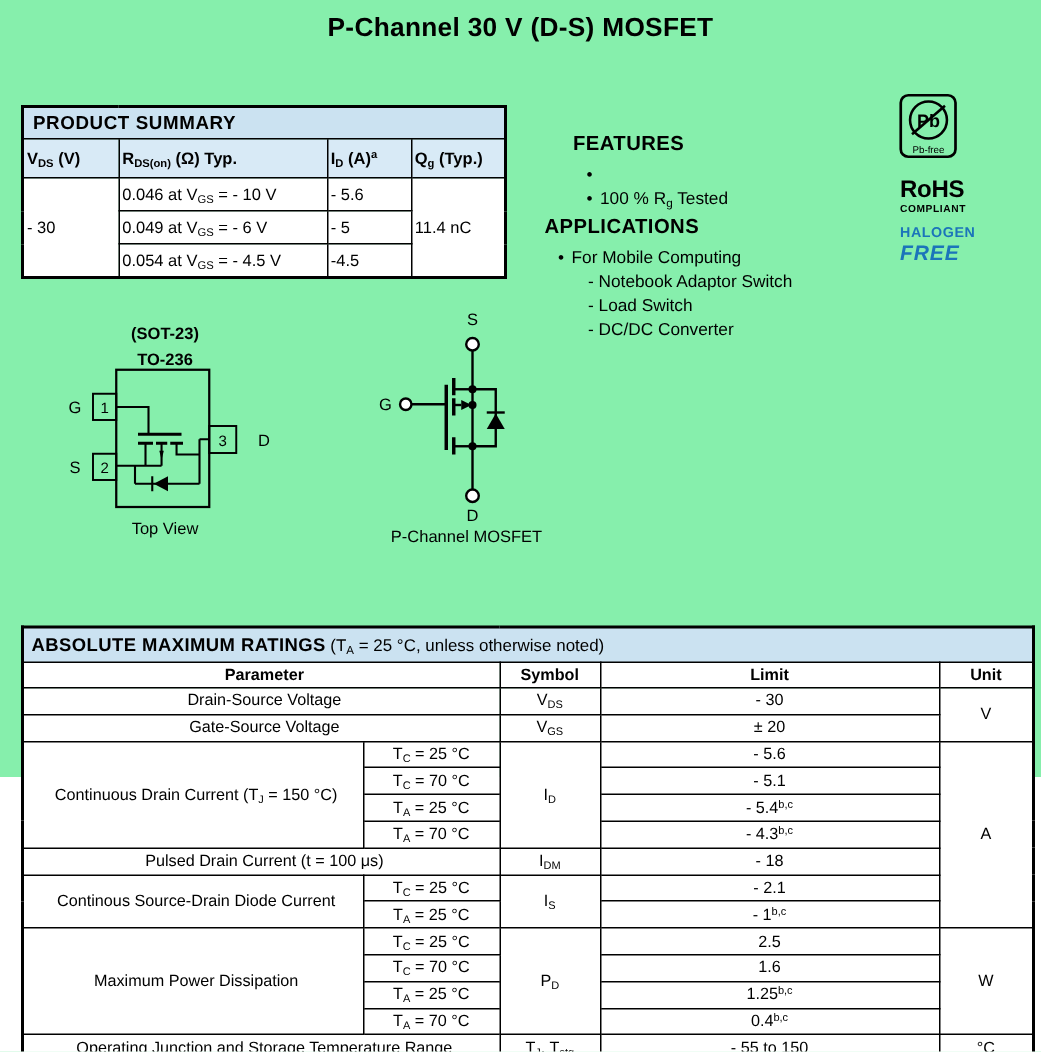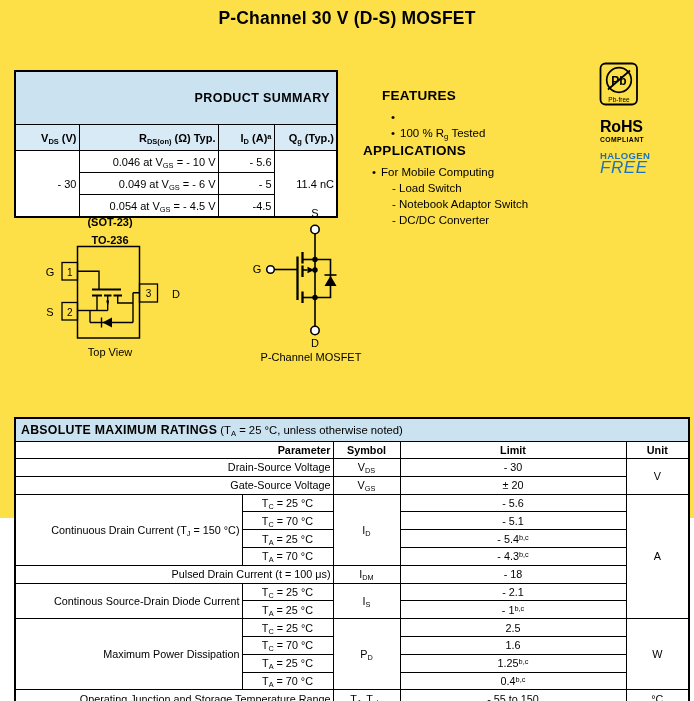--- a/index.html
+++ b/index.html
@@ -1,61 +1,61 @@
 <!DOCTYPE html>
 <html style="--title-bg: #cbe2f1; --subhead-bg: #d8eaf6; --halogen-blue: #1b74ba;"><head>
 <meta charset="utf-8">
 <style>
   html,body { margin:0; padding:0; background:#fff; }
   body { width:694px; height:701px; overflow:hidden;
          font-family:"Liberation Sans","DejaVu Sans",sans-serif; color:#000; }
-  .page { position:relative; width:694px; height:518px; background:#fde047; }
+  .page { position:relative; width:694px; height:518px; background:#86efac; }
 
   .page-title { position:absolute; top:8px; left:0; width:100%; margin:0;
                 text-align:center; font-size:17.5px; font-weight:bold; letter-spacing:.2px; }
 
   sub { font-size:.68em; vertical-align:-0.28em; line-height:0; }
   sup { font-size:.68em; vertical-align:0.45em; line-height:0; }
 
   
   table { border-collapse:collapse; table-layout:fixed; }
   .ps { position:absolute; left:14px; top:70px; border:2px solid #000; }
-  .ps td { border:1px solid #000; background:#fff; text-align:right;
+  .ps td { border:1px solid #000; background:#fff; text-align:left;
            font-size:11px; height:21px; padding:0 2px; vertical-align:middle; }
   .ps .ps-title { background:var(--title-bg,#cbe2f1); font-weight:bold; font-size:12.5px;
-                  letter-spacing:.4px; text-align:right; padding:18px 6px; height:16px; }
+                  letter-spacing:.4px; text-align:left; padding:2px 6px; height:16px; }
   .ps .ps-head td { background:var(--subhead-bg,#d8eaf6); font-weight:bold; height:25px; }
 
   
   .amr { position:absolute; left:14px; top:417px; border:2px solid #000; }
   .amr td { border:1px solid #000; background:#fff; text-align:center;
             font-size:10.8px; height:16.8px; padding:0 2px; vertical-align:middle; }
   .amr .amr-title td { background:var(--title-bg,#cbe2f1); text-align:left;
                        height:20px; padding:1px 5px; }
   .amr .amr-title .t-main { font-weight:bold; font-size:12.3px; letter-spacing:.3px; }
   .amr .amr-title .t-note { font-size:11.3px; }
   .amr .amr-head td { font-weight:bold; height:16px; }
-  .amr td.param { text-align:right; padding-left:6px; }
+  .amr td.param { text-align:center; padding-left:6px; }
 
   
   .features { position:absolute; left:382px; top:60px;margin-top:28px; }
   .apps     { position:absolute; left:363px; top:143px; }
   .sec-h { font-weight:bold; font-size:13.5px; letter-spacing:.3px; margin:0 0 6px 0; }
   .b-line { font-size:11.5px; line-height:16px; display:flex; }
   .b-dot  { width:14px; text-align:center; margin-left:4px; flex:0 0 auto; }
   .sub-line { font-size:11.5px; line-height:16px; margin-left:29px; }
 
   
   .pb-badge { position:absolute; left:599px; top:62px; }
   .rohs-block { position:absolute; left:600px; top:118px; }
   .rohs { font-weight:bold; font-size:16px; line-height:17px; letter-spacing:-.2px; }
   .compliant { font-weight:bold; font-size:6.8px; letter-spacing:.4px; margin-top:1px; }
   .halogen { font-weight:bold; font-size:9.5px; letter-spacing:.4px; margin-top:7px;
              color:var(--halogen-blue,#1b74ba); }
-  .free { font-weight:normal; font-style:italic; font-size:17px; letter-spacing:.6px;
+  .free { font-weight:bold; font-style:italic; font-size:14px; letter-spacing:.6px;
           line-height:14px; color:var(--halogen-blue,#1b74ba); }
 
   
   .pkg-svg { position:absolute; left:30px; top:210px; }
   .sch-svg { position:absolute; left:240px; top:200px; }
   svg text { font-family:"Liberation Sans","DejaVu Sans",sans-serif; fill:#000; }
 </style>
 </head>
 <body>
 
@@ -107,22 +107,22 @@
       <span><span>100 % R</span><sub>g</sub><span> Tested</span></span>
     </div>
   </div>
 
   <div class="apps">
     <div class="sec-h">APPLICATIONS</div>
     <div class="b-line">
       <span class="b-dot">•</span>
       <span>For Mobile Computing</span>
     </div>
+    <div class="sub-line">- Notebook Adaptor Switch</div>
     <div class="sub-line">- Load Switch</div>
-    <div class="sub-line">- Notebook Adaptor Switch</div>
     <div class="sub-line">- DC/DC Converter</div>
   </div>
 
   <svg class="pb-badge" width="40" height="44" viewBox="0 0 40 44">
     <rect x="1.5" y="1.5" width="36.5" height="41" rx="5" fill="none" stroke="#000" stroke-width="1.8"></rect>
     <circle cx="20" cy="18" r="12.3" fill="none" stroke="#000" stroke-width="1.7"></circle>
     <text x="20" y="22.5" font-size="12" font-weight="bold" text-anchor="middle">Pb</text>
     <line x1="9" y1="27.5" x2="31" y2="8.5" stroke="#000" stroke-width="1.7"></line>
     <text x="20" y="40" font-size="6.5" text-anchor="middle">Pb-free</text>
   </svg>

